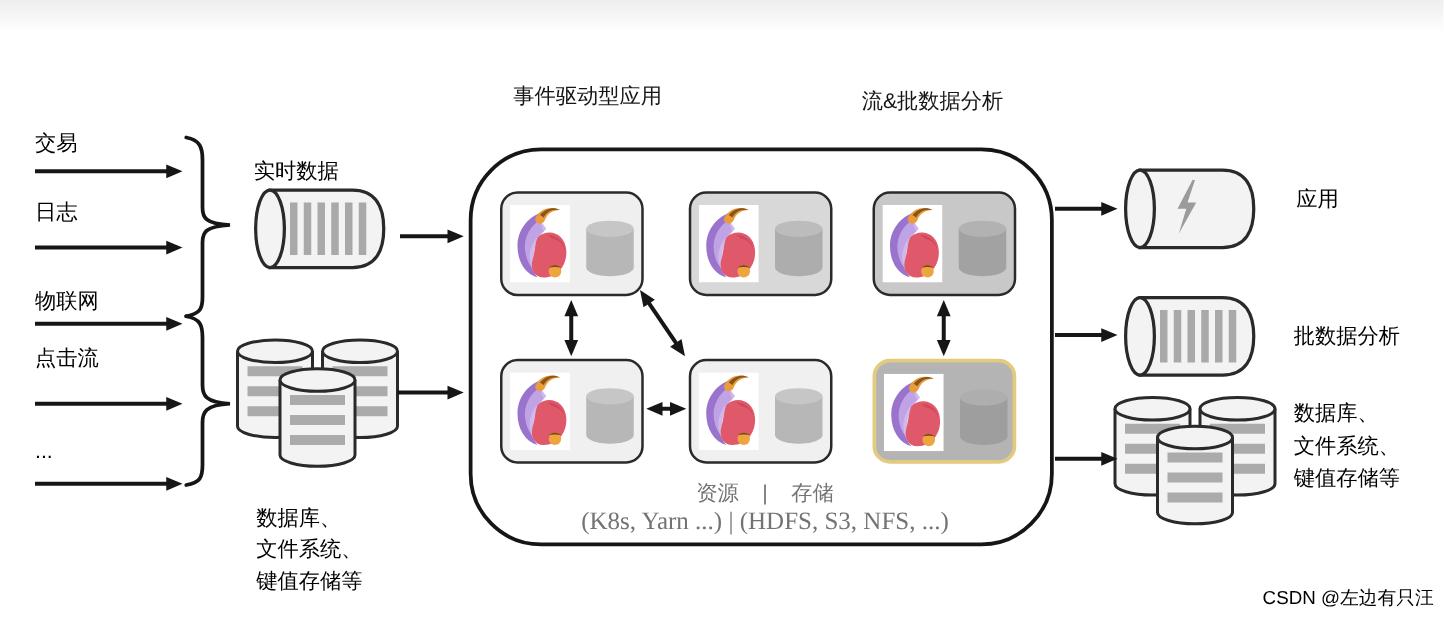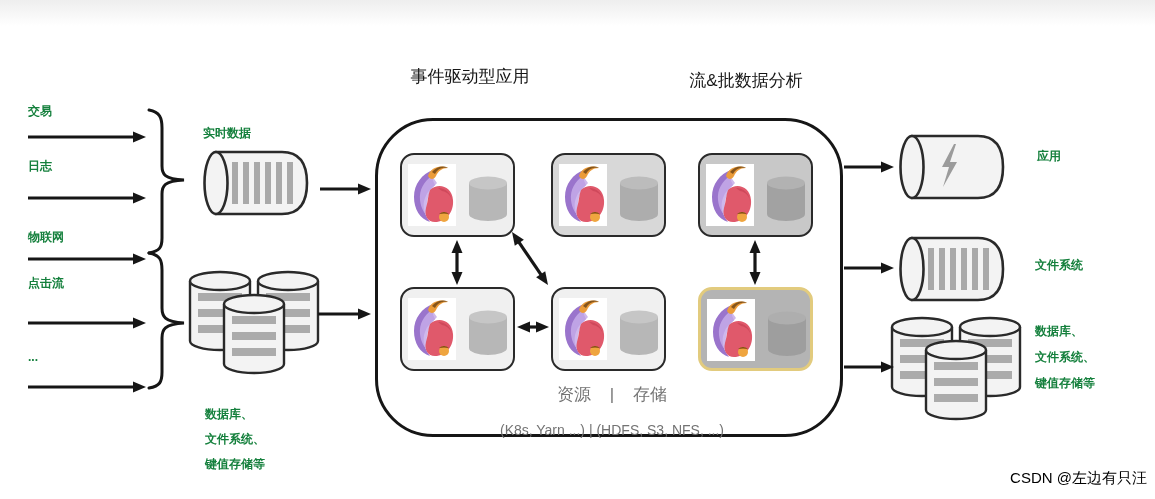--- a/index.html
+++ b/index.html
@@ -1,33 +1,33 @@
 <!DOCTYPE html>
 <html><head>
 <meta charset="utf-8">
 <style>
   html,body{margin:0;padding:0;background:#fff;}
   #stage{position:relative;width:1155px;height:499px;background:#ffffff;overflow:hidden;
          font-family:"Liberation Sans","DejaVu Sans",sans-serif;}
   .top-fade{position:absolute;left:0;top:0;width:1155px;height:26px;
             background:linear-gradient(#eeeeee,rgba(255,255,255,0));}
-  .lbl{position:absolute;font-size:12px;font-weight:700;color:#15803d;white-space:nowrap;line-height:1.25;}
+  .lbl{position:absolute;font-size:17px;font-weight:400;color:#000000;white-space:nowrap;line-height:1.25;}
   .center{text-align:left;}
   .hdr{position:absolute;font-size:17px;font-weight:500;color:#161616;text-align:center;line-height:20px;}
   .hdr span{display:block;}
   .multiline span{display:block;}
   .big-box{position:absolute;left:375px;top:118px;width:468px;height:319px;
            border:3px solid #161616;border-radius:58px;background:#ffffff;box-sizing:border-box;}
   .node{position:absolute;width:115px;height:84px;border:2.5px solid #2a2a2a;border-radius:14px;
         box-sizing:border-box;}
   .node .squirrel{position:absolute;left:6px;top:9px;}
   .node .ncyl{position:absolute;left:66px;top:21px;}
   .footer-box{position:absolute;left:442px;top:383px;width:340px;text-align:center;color:#737373;}
   .footer-line1{font-size:17px;font-weight:500;word-spacing:14px;}
-  .footer-line2{font-size:14px;margin-top:16px;}
+  .footer-line2{font-size:20px;margin-top:0;font-family:Liberation Serif, serif;}
   .icon-svg{position:absolute;}
   #connectors{position:absolute;left:0;top:0;z-index:10;pointer-events:none;}
   .watermark{position:absolute;right:8px;top:469px;font-size:15px;color:#000000;
              text-shadow:-1px -1px 1px #ffffff;}
 </style>
 </head>
 <body>
 
 <div id="stage">
   <div class="top-fade"></div>
@@ -206,21 +206,21 @@
   <svg class="icon-svg" style="left:898px;top:236px;" width="107" height="66" viewBox="0 0 107 66">
     <path d="M14,2 L80,2 C99,2 105,16 105,33 C105,50 99,64 80,64 L14,64 Z" fill="#f3f3f3" stroke="#2a2a2a" stroke-width="2.6"></path>
     <rect x="30" y="12" width="6" height="42" fill="#a9a9a9"></rect>
       <rect x="41" y="12" width="6" height="42" fill="#a9a9a9"></rect>
     <rect x="52" y="12" width="6" height="42" fill="#a9a9a9"></rect>
       <rect x="63" y="12" width="6" height="42" fill="#a9a9a9"></rect>
     <rect x="74" y="12" width="6" height="42" fill="#a9a9a9"></rect>
       <rect x="85" y="12" width="6" height="42" fill="#a9a9a9"></rect>
     <ellipse cx="14" cy="33" rx="11.5" ry="31" fill="#f3f3f3" stroke="#2a2a2a" stroke-width="2.6"></ellipse>
   </svg>
-  <div class="lbl" style="left:1035px;top:258px;">文件系统</div>
+  <div class="lbl" style="left:1035px;top:258px;">批数据分析</div>
 
   <svg class="icon-svg" style="left:890px;top:316px;" width="132" height="114" viewBox="0 0 132 114">
     <g transform="translate(1,1)">
       <path d="M1,10 V70 a30,9 0 0 0 60,0 V10" fill="#f3f3f3" stroke="#2a2a2a" stroke-width="2.4"></path>
       <rect x="9" y="22" width="44" height="8" fill="#ababab"></rect>
         <rect x="9" y="38" width="44" height="8" fill="#ababab"></rect>
         <rect x="9" y="54" width="44" height="8" fill="#ababab"></rect>
       <ellipse cx="31" cy="10" rx="30" ry="9" fill="#f3f3f3" stroke="#2a2a2a" stroke-width="2.4"></ellipse>
     </g>
     <g transform="translate(69,1)">

